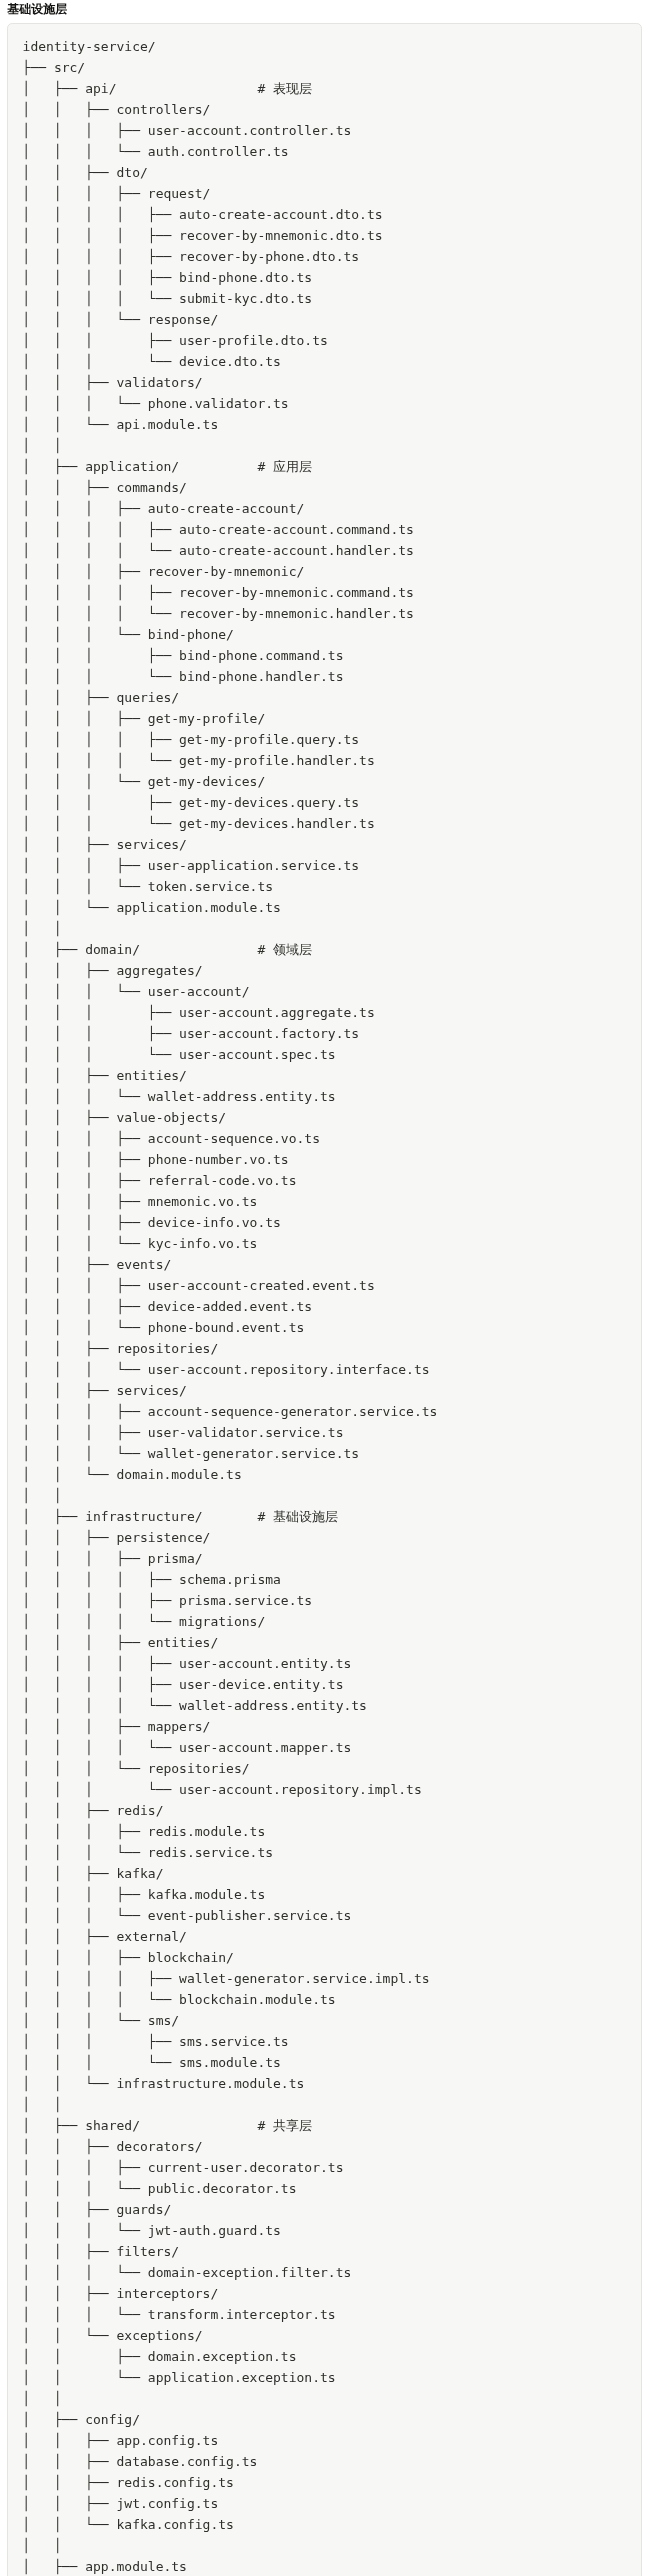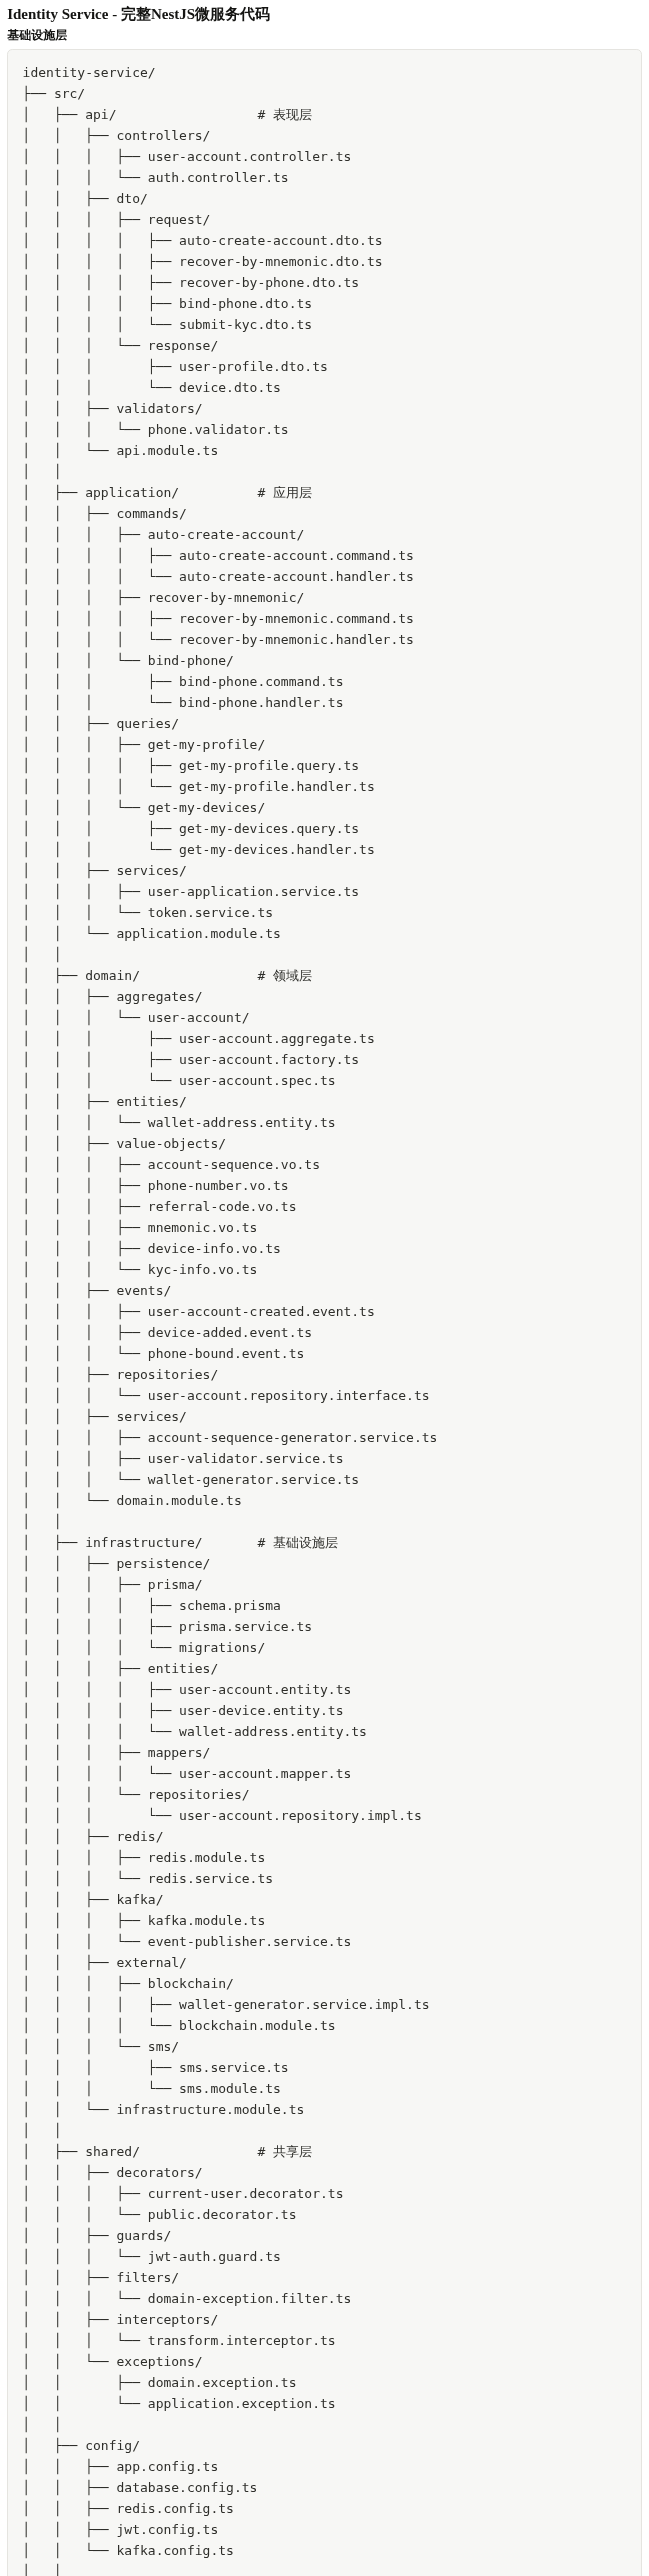--- a/index.html
+++ b/index.html
@@ -46,21 +46,20 @@
     font-size: 13px;
     line-height: 21px;
     color: #2e2e2a;
     white-space: pre;
   }
 </style>
 </head>
 <body>
 
 <div class="doc">
-  <h1 class="page-title">Identity Service - 完整NestJS微服务代码</h1>
 
   <h2 class="section-heading">基础设施层</h2>
 
   <div class="code-block">
     <pre class="file-tree">identity-service/
 ├── src/
 │   ├── api/                  # 表现层
 │   │   ├── controllers/
 │   │   │   ├── user-account.controller.ts
 │   │   │   └── auth.controller.ts

